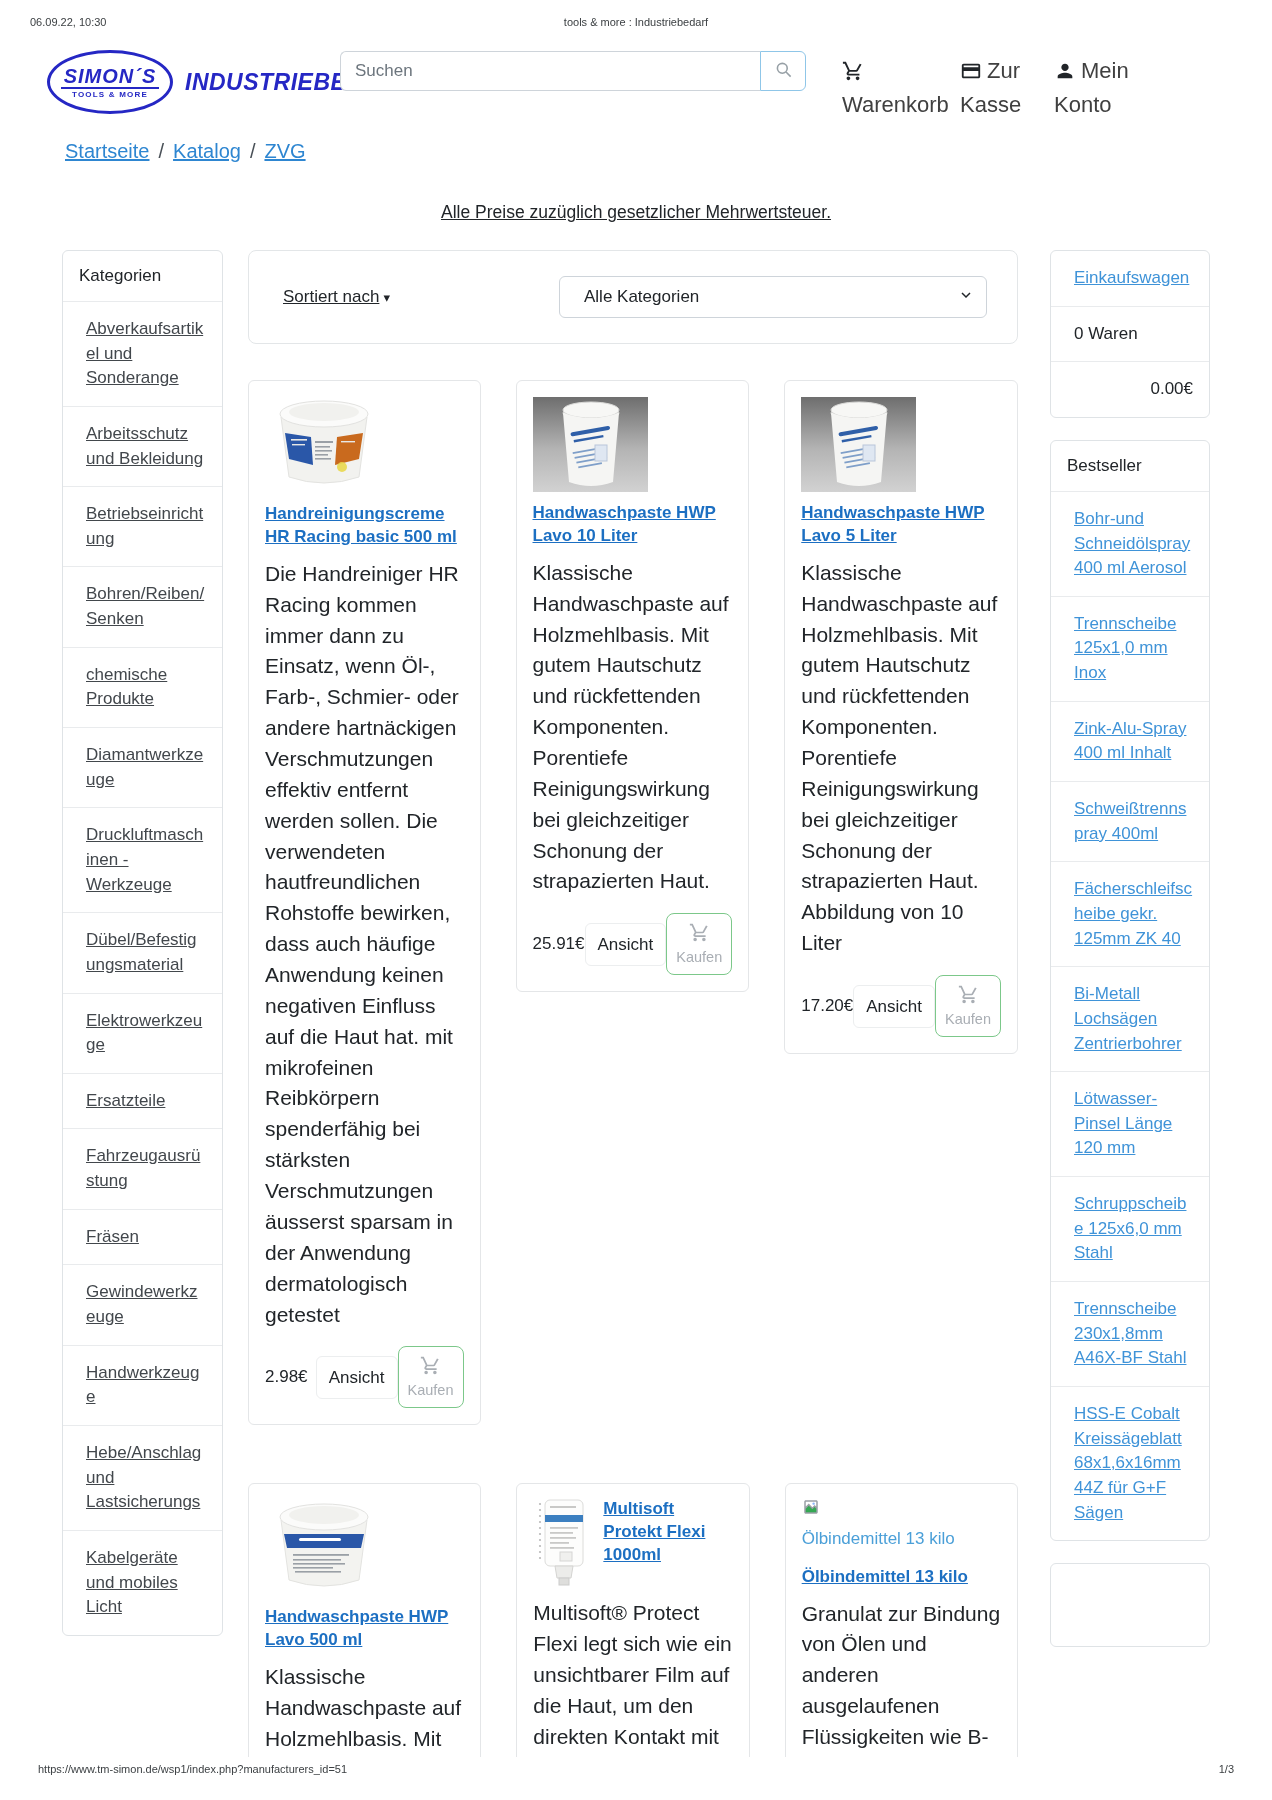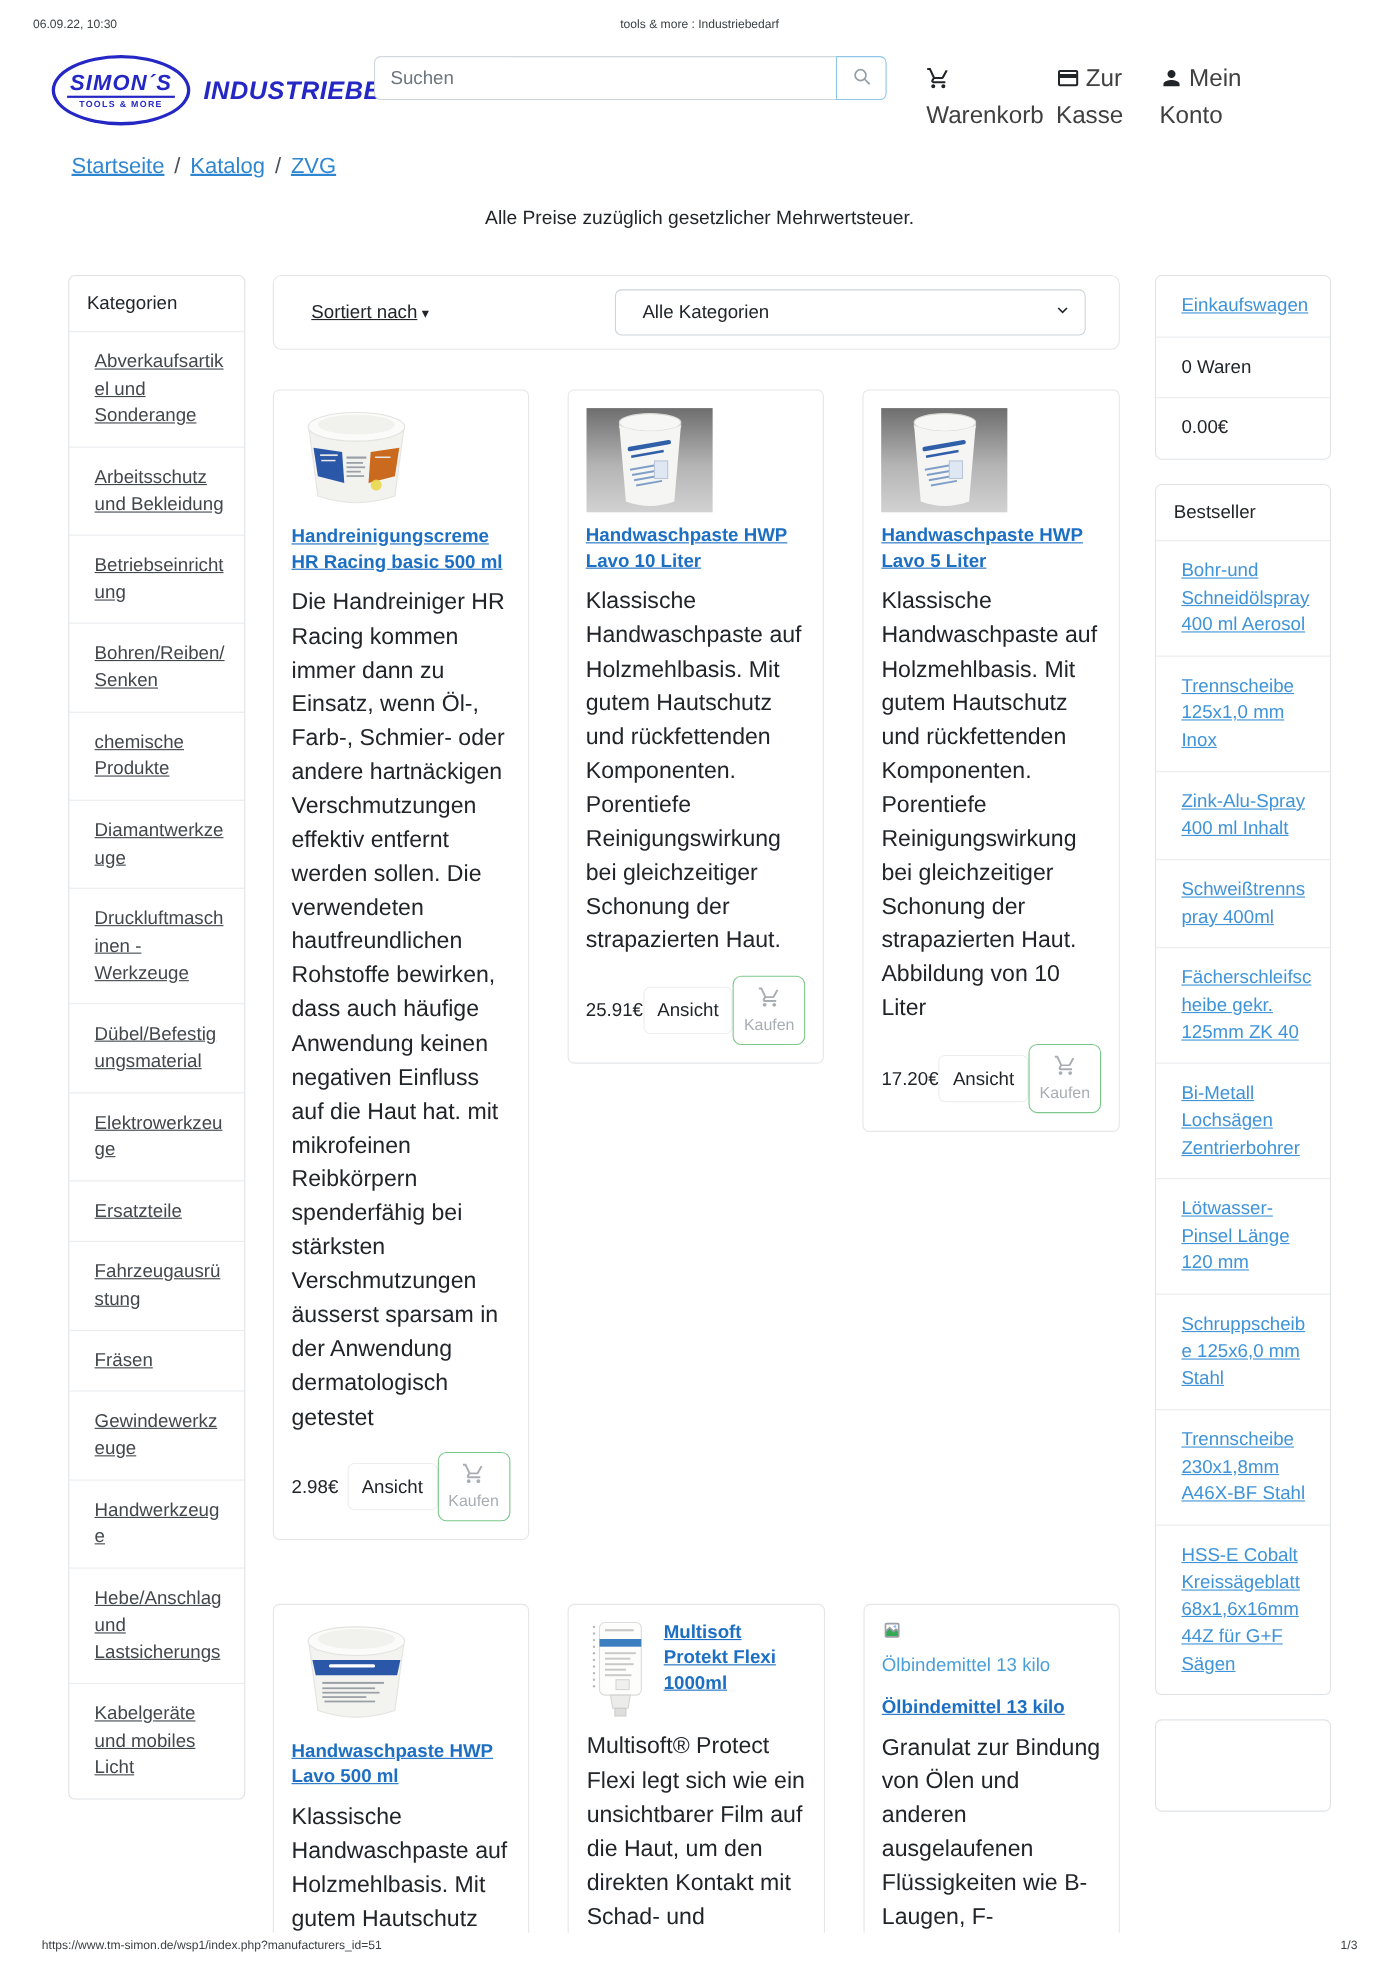--- a/index.html
+++ b/index.html
@@ -24,36 +24,36 @@
   .search-input::placeholder{color:#6c757d;}
   .search-btn{width:46px;height:40px;box-sizing:border-box;border:1px solid #8fc6e8;border-radius:0 6px 6px 0;background:#fff;display:flex;align-items:center;justify-content:center;padding:0;cursor:pointer;}
   .hnav{position:absolute;left:795px;top:12px;display:flex;gap:22px;}
   .hnav-item{display:block;font-size:22px;color:#404040;text-decoration:none;line-height:1.35;}
   .hnav-item .nico{vertical-align:-4px;margin-right:5px;}
   .w-cart{width:96px;} .w-checkout{width:72px;} .w-account{width:80px;}
   
   .breadcrumb{position:absolute;top:140px;left:65px;font-size:20px;}
   .breadcrumb a{color:#2e86d1;text-decoration:underline;}
   .bc-sep{color:#495057;margin:0 9px;}
-  .notice{position:absolute;top:188px;left:0;right:0;text-align:center;font-size:17.5px;color:#212529;}
+  .notice{position:absolute;top:202px;left:0;right:0;text-align:center;font-size:17.5px;color:#212529;text-decoration:underline;}
   
   .col-left{position:absolute;left:62px;top:250px;width:161px;}
   .col-main{position:absolute;left:248px;top:250px;width:770px;}
   .col-right{position:absolute;left:1050px;top:250px;width:160px;}
   .lg-box{border:1px solid #dfe3e6;border-radius:6px;background:#fff;margin-bottom:22px;overflow:hidden;}
   .lg-head{padding:15px 16px;font-size:17px;color:#212529;}
   .lg-item{display:block;padding:15px 16px 15px 23px;font-size:17px;border-top:1px solid #e9ebed;line-height:1.45;overflow-wrap:anywhere;}
   .cat-link{color:#42474c;text-decoration:underline;}
   .best-link{color:#3f93d8;text-decoration:underline;}
   .cartbox .lg-item:first-child{border-top:none;}
   .cart-link{color:#3f93d8;text-decoration:underline;}
-  .cart-total{padding-right:16px;}
+  .cart-total{text-align:right;padding-right:16px;}
   .empty-box{height:82px;}
   
-  .toolbar{height:68px;border:1px solid #e3e6e8;border-radius:8px;display:flex;align-items:center;justify-content:space-between;
+  .toolbar{height:94px;border:1px solid #e3e6e8;border-radius:8px;display:flex;align-items:center;justify-content:space-between;
            padding:0 30px 0 34px;box-sizing:border-box;margin-bottom:16px;background:#fff;}
   .sort{font-size:17px;color:#212529;}
   .sort .sort-text{text-decoration:underline;}
   .caret{font-size:13px;margin-left:4px;}
   .cat-select{width:428px;height:42px;box-sizing:border-box;border:1px solid #ced4da;border-radius:6px;display:flex;align-items:center;justify-content:space-between;padding:0 12px 0 24px;font-size:17px;color:#212529;background:#fff;cursor:pointer;}
   
   .prow{display:flex;gap:35px;align-items:flex-start;margin-bottom:38px;}
   .card{width:276px;box-sizing:border-box;border:1px solid #e4e6e8;border-radius:6px;padding:14px 16px 16px;background:#fff;margin-top:20px;}
   .p-top{display:flex;flex-direction:column;}
   .card.v-side .p-top{flex-direction:row;gap:12px;align-items:flex-start;}

